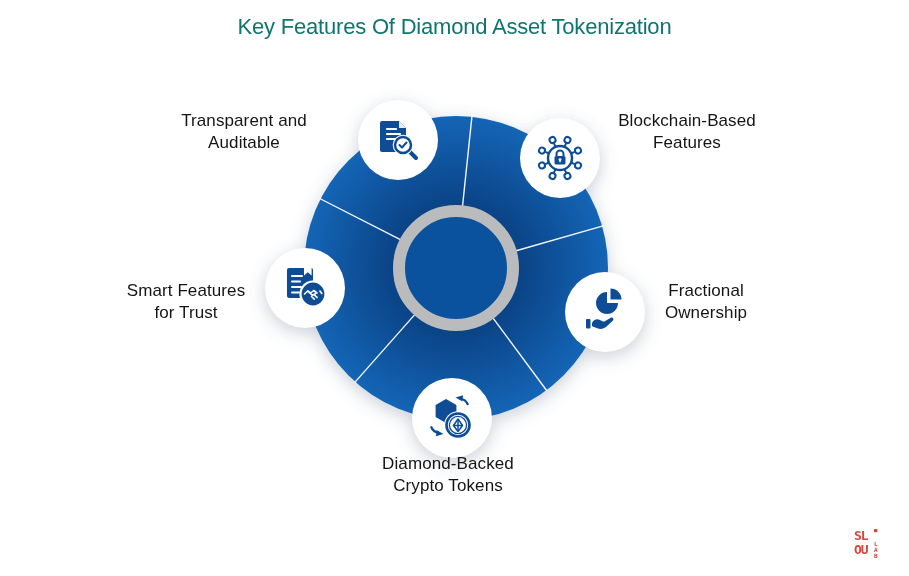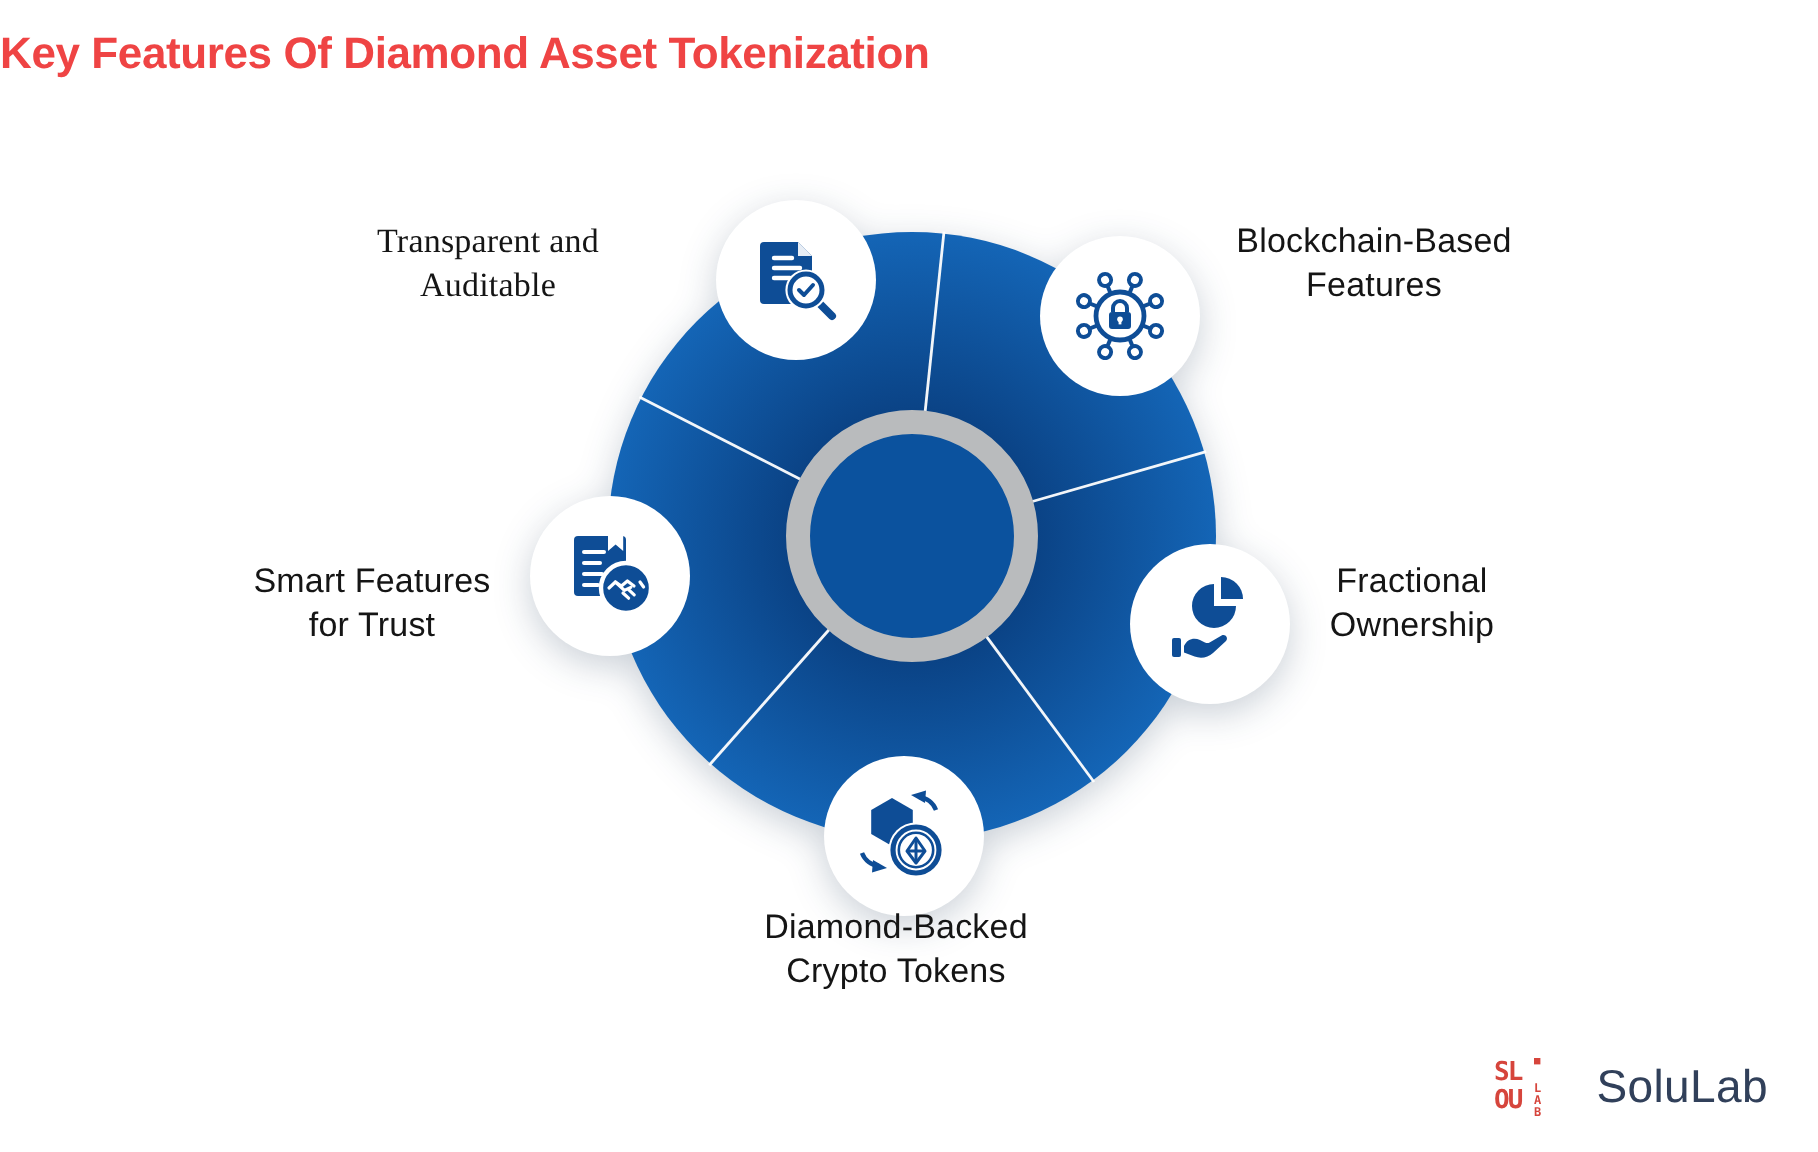--- a/index.html
+++ b/index.html
@@ -1,33 +1,33 @@
 <!DOCTYPE html>
 <html><head>
 <meta charset="utf-8">
 <style>
   html,body{margin:0;padding:0;background:#fff;}
   #canvas{
     position:relative;width:909px;height:576px;background:#ffffff;
     font-family:"Liberation Sans", sans-serif;overflow:hidden;
   }
   .title{
-    position:absolute;left:0;right:0;top:14px;
-    font-size:22px;font-weight:700;color:#ef4444;letter-spacing:-0.2px;
+    position:absolute;left:0;right:0;top:14px;text-align:center;
+    font-size:22px;font-weight:400;color:#0f766e;letter-spacing:-0.2px;
   }
   .wheel-svg{
     position:absolute;left:255px;top:92px;
     filter:drop-shadow(0 5px 9px rgba(15,40,75,0.22));
   }
   .feature-label{
     position:absolute;transform:translateX(-50%);width:240px;text-align:center;
     font-size:17px;font-weight:500;line-height:1.28;color:#151515;
     white-space:pre-line;letter-spacing:0.1px;
   }
-  .lbl-tl{left:244px;top:110px;font-family:Liberation Serif, serif;}
+  .lbl-tl{left:244px;top:110px;}
   .lbl-tr{left:687px;top:110px;}
   .lbl-r {left:706px;top:280px;}
   .lbl-l {left:186px;top:280px;}
   .lbl-b {left:448px;top:453px;}
   .logo{
     position:absolute;right:25px;top:527px;display:flex;align-items:center;gap:21px;
   }
   .logo-text{font-size:23px;font-weight:500;color:#31405a;letter-spacing:0.2px;}
 </style>
 </head>
@@ -181,16 +181,15 @@
     <svg width="30" height="32" viewBox="0 0 30 32">
       <g fill="#d6453c" font-family="'DejaVu Sans Mono', monospace" font-weight="bold">
         <text x="0" y="13" font-size="13" letter-spacing="-1">SL</text>
         <text x="0" y="27" font-size="13" letter-spacing="-1">OU</text>
         <rect x="20" y="2" width="3.2" height="3.2"></rect>
         <text x="20" y="19" font-size="6">L</text>
         <text x="20" y="25" font-size="6">A</text>
         <text x="20" y="31" font-size="6">B</text>
       </g>
     </svg>
-    <span class="logo-text">SoluLab</span>
   </div>
 
 </div>
 
 </body></html>

